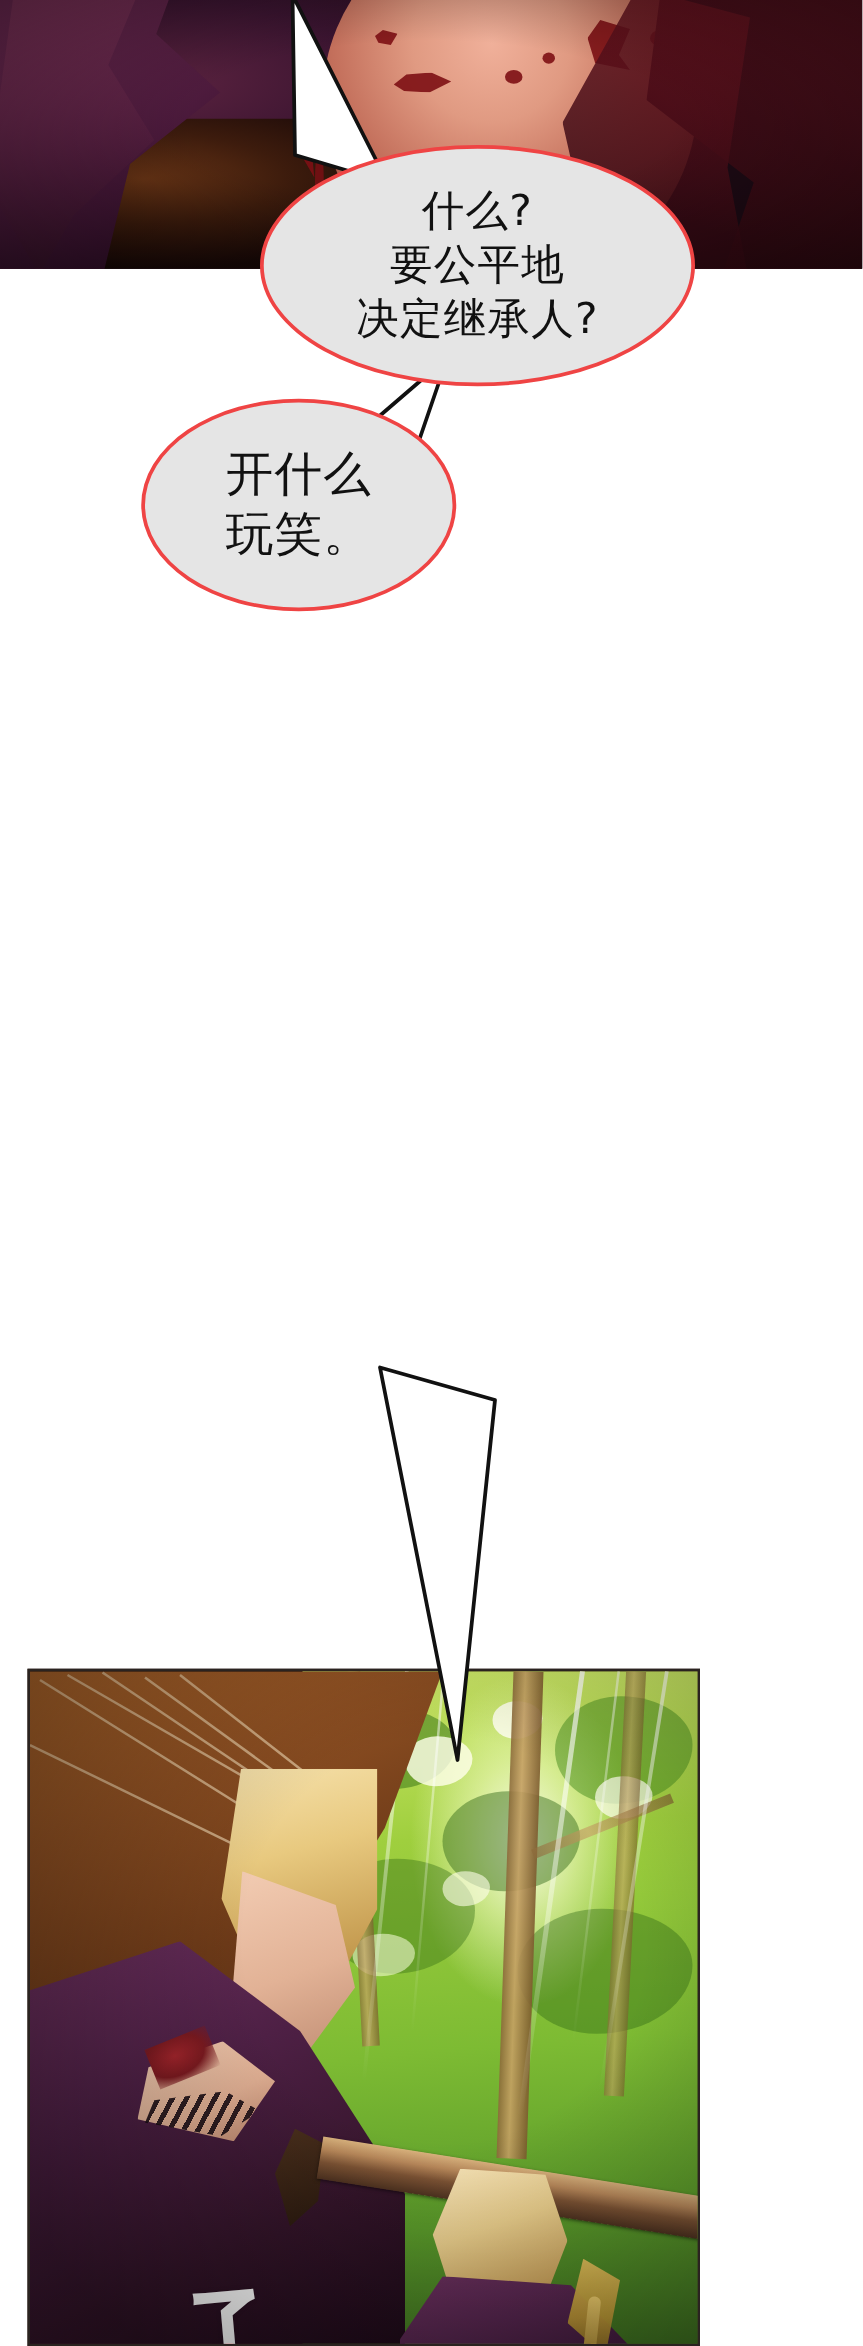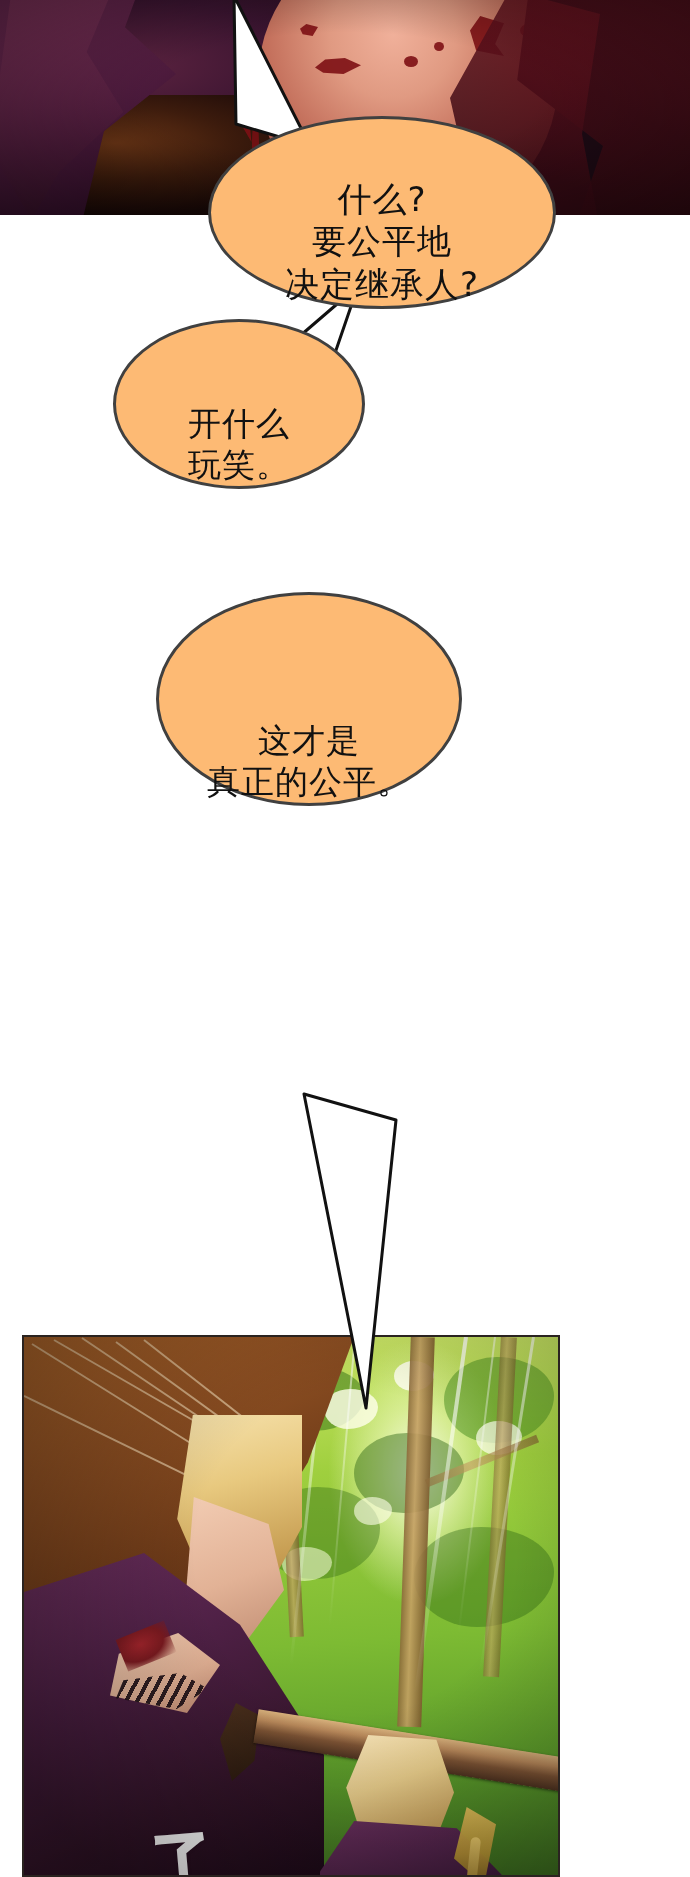--- a/index.html
+++ b/index.html
@@ -88,29 +88,29 @@
     clip-path:polygon(30% 0%,100% 22%,72% 100%,0% 66%);opacity:.95;}
   .pb-gold2{position:absolute;left:444px;top:500px;width:10px;height:60px;border-radius:6px;
     background:linear-gradient(180deg,#f0cf6d,#9d7a26);transform:rotate(6deg);}
   .pb-redtext{position:absolute;left:130px;top:490px;width:160px;height:60px;
     color:#c41b22;font-size:58px;font-weight:bold;line-height:54px;
     -webkit-text-stroke:3px #fff;text-shadow:0 0 5px rgba(0,0,0,.25);transform:rotate(-5deg);}
   .pb-dim{position:absolute;inset:0;
     background:radial-gradient(ellipse 75% 75% at 62% 40%, rgba(0,0,0,0) 40%, rgba(0,0,0,.35) 100%);}
 
   
-  .bub{position:absolute;background:#fdba74;border:3px solid #404040;box-sizing:border-box;
-    display:flex;align-items:flex-end;justify-content:center;}
+  .bub{position:absolute;background:#e5e5e5;border:3px solid #ef4444;box-sizing:border-box;
+    display:flex;align-items:center;justify-content:center;}
   .bub .txt{color:#111;text-align:center;line-height:1.26;font-weight:400;
     font-family:"DejaVu Sans","Liberation Sans",sans-serif;white-space:pre-line;}
 
   #bubble-1{left:208px;top:116px;width:348px;height:193px;border-radius:50%/50%;}
   #bubble-1 .txt{font-size:34px;letter-spacing:1px;}
   #bubble-2{left:113px;top:319px;width:252px;height:170px;border-radius:50%/50%;}
-  #bubble-2 .txt{font-size:33px;letter-spacing:1px;}
+  #bubble-2 .txt{font-size:38px;letter-spacing:1px;}
   #bubble-3{left:156px;top:592px;width:306px;height:214px;border-radius:50%/50%;}
   #bubble-3 .txt{font-size:33px;letter-spacing:1px;}
   #bubble-4{left:152px;top:903px;width:300px;height:238px;border-radius:48%/48%;}
   #bubble-4 .txt{font-size:34px;letter-spacing:1px;}
 
   .tail{position:absolute;}
   .tail svg{display:block;overflow:visible;}
 </style>
 </head>
 <body>
@@ -153,24 +153,20 @@
   <div class="tail" style="left:262px;top:286px;width:120px;height:96px;z-index:5;">
     <svg width="120" height="96" viewBox="0 0 120 96">
       <path d="M 96 0 L 72 70 L 10 74 Z" fill="#ffffff" stroke="#111111" stroke-width="3" stroke-linejoin="round"></path>
     </svg>
   </div>
   <div class="bub" id="bubble-2" style="z-index:6;">
     <div class="txt">开什么
 玩笑。</div>
   </div>
 
-  <div class="bub" id="bubble-3" style="z-index:6;">
-    <div class="txt">这才是
-真正的公平。</div>
-  </div>
 
   <div class="tail" style="left:300px;top:1090px;width:130px;height:330px;z-index:7;">
     <svg width="130" height="330" viewBox="0 0 130 330">
       <path d="M 4 4 L 66 318 L 96 30 Z" fill="#ffffff" stroke="#111111" stroke-width="3" stroke-linejoin="round"></path>
     </svg>
   </div>
 
   <div class="panel-bot">
 
     <div class="pb-forest"></div>

